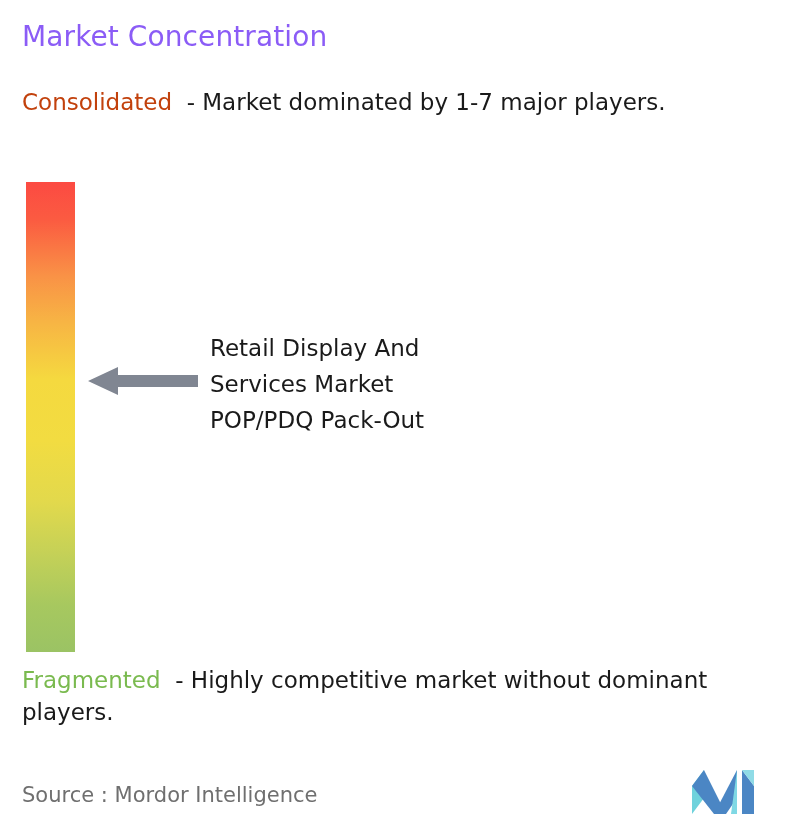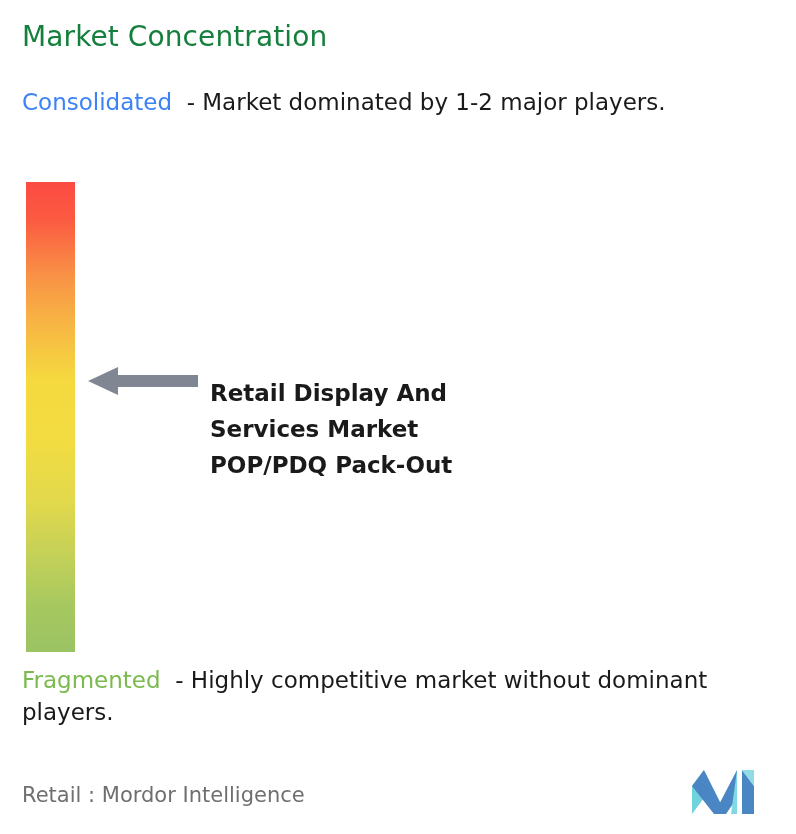--- a/index.html
+++ b/index.html
@@ -21,39 +21,39 @@
     height: 834px;
   }
 
   
   .title {
     position: absolute;
     left: 22px;
     top: 20px;
     font-size: 28px;
     line-height: 34px;
-    color: #15803d;
+    color: #8b5cf6;
     font-weight: 400;
     letter-spacing: 0.1px;
     white-space: nowrap;
   }
 
   
   .legend-top {
     position: absolute;
     left: 22px;
     top: 86px;
     width: 760px;
     font-size: 23px;
     line-height: 32px;
     color: #1a1a1a;
     font-weight: 400;
   }
   .legend-term-consolidated {
-    color: #3b82f6;
+    color: #c2410c;
     margin-top: 16px;
   }
   .legend-desc {
     color: #1a1a1a;
   }
 
   
   .gradient-bar {
     position: absolute;
     left: 26px;
@@ -85,22 +85,21 @@
   }
 
   .callout-label {
     position: absolute;
     left: 210px;
     top: 330px;
     width: 330px;
     font-size: 23px;
     line-height: 36px;
     color: #1a1a1a;
-    font-weight: 700;
-    margin-top: 45px;
+    font-weight: 400;
   }
 
   
   .legend-bottom {
     position: absolute;
     left: 22px;
     top: 664px;
     width: 765px;
     font-size: 23px;
     line-height: 32px;
@@ -132,21 +131,21 @@
   }
 </style>
 </head>
 <body>
 
 <div class="page">
 
   <div class="title">Market Concentration</div>
 
   <div class="legend-top">
-    <span class="legend-term-consolidated">Consolidated</span><span class="legend-desc">&nbsp; </span><span class="legend-desc">- Market dominated by 1-2 major players.</span>
+    <span class="legend-term-consolidated">Consolidated</span><span class="legend-desc">&nbsp; </span><span class="legend-desc">- Market dominated by 1-7 major players.</span>
   </div>
 
   <div class="gradient-bar"></div>
 
   <div class="callout-arrow">
     <svg width="110" height="30" viewBox="0 0 110 30" xmlns="http://www.w3.org/2000/svg">
       <polygon points="0,15 30,1 30,9 110,9 110,21 30,21 30,29" fill="#808692"></polygon>
     </svg>
   </div>
 
@@ -154,21 +153,21 @@
     <div>Retail Display And</div>
     <div>Services Market</div>
     <div>POP/PDQ Pack-Out</div>
   </div>
 
   <div class="legend-bottom">
     <span class="legend-term-fragmented">Fragmented</span><span class="legend-desc">&nbsp; </span><span class="legend-desc">- Highly competitive market without dominant players.</span>
   </div>
 
   <div class="source-line">
-    <span>Retail :</span>
+    <span>Source :</span>
     <span>Mordor Intelligence</span>
   </div>
 
   <div class="logo">
     <svg width="62" height="44" viewBox="0 0 62 44" xmlns="http://www.w3.org/2000/svg">
       <polygon points="0,44 0,16 12,0 12,28" fill="#6fd2dc"></polygon>
       <polygon points="0,16 12,0 34,44 22,44" fill="#4b86c4"></polygon>
       <polygon points="22,44 34,44 45,28 45,0" fill="#4b86c4"></polygon>
       <polygon points="45,0 45,28 45,44 39,44" fill="#7fd8e4"></polygon>
       <polygon points="50,0 50,44 62,44 62,16" fill="#4b86c4"></polygon>

